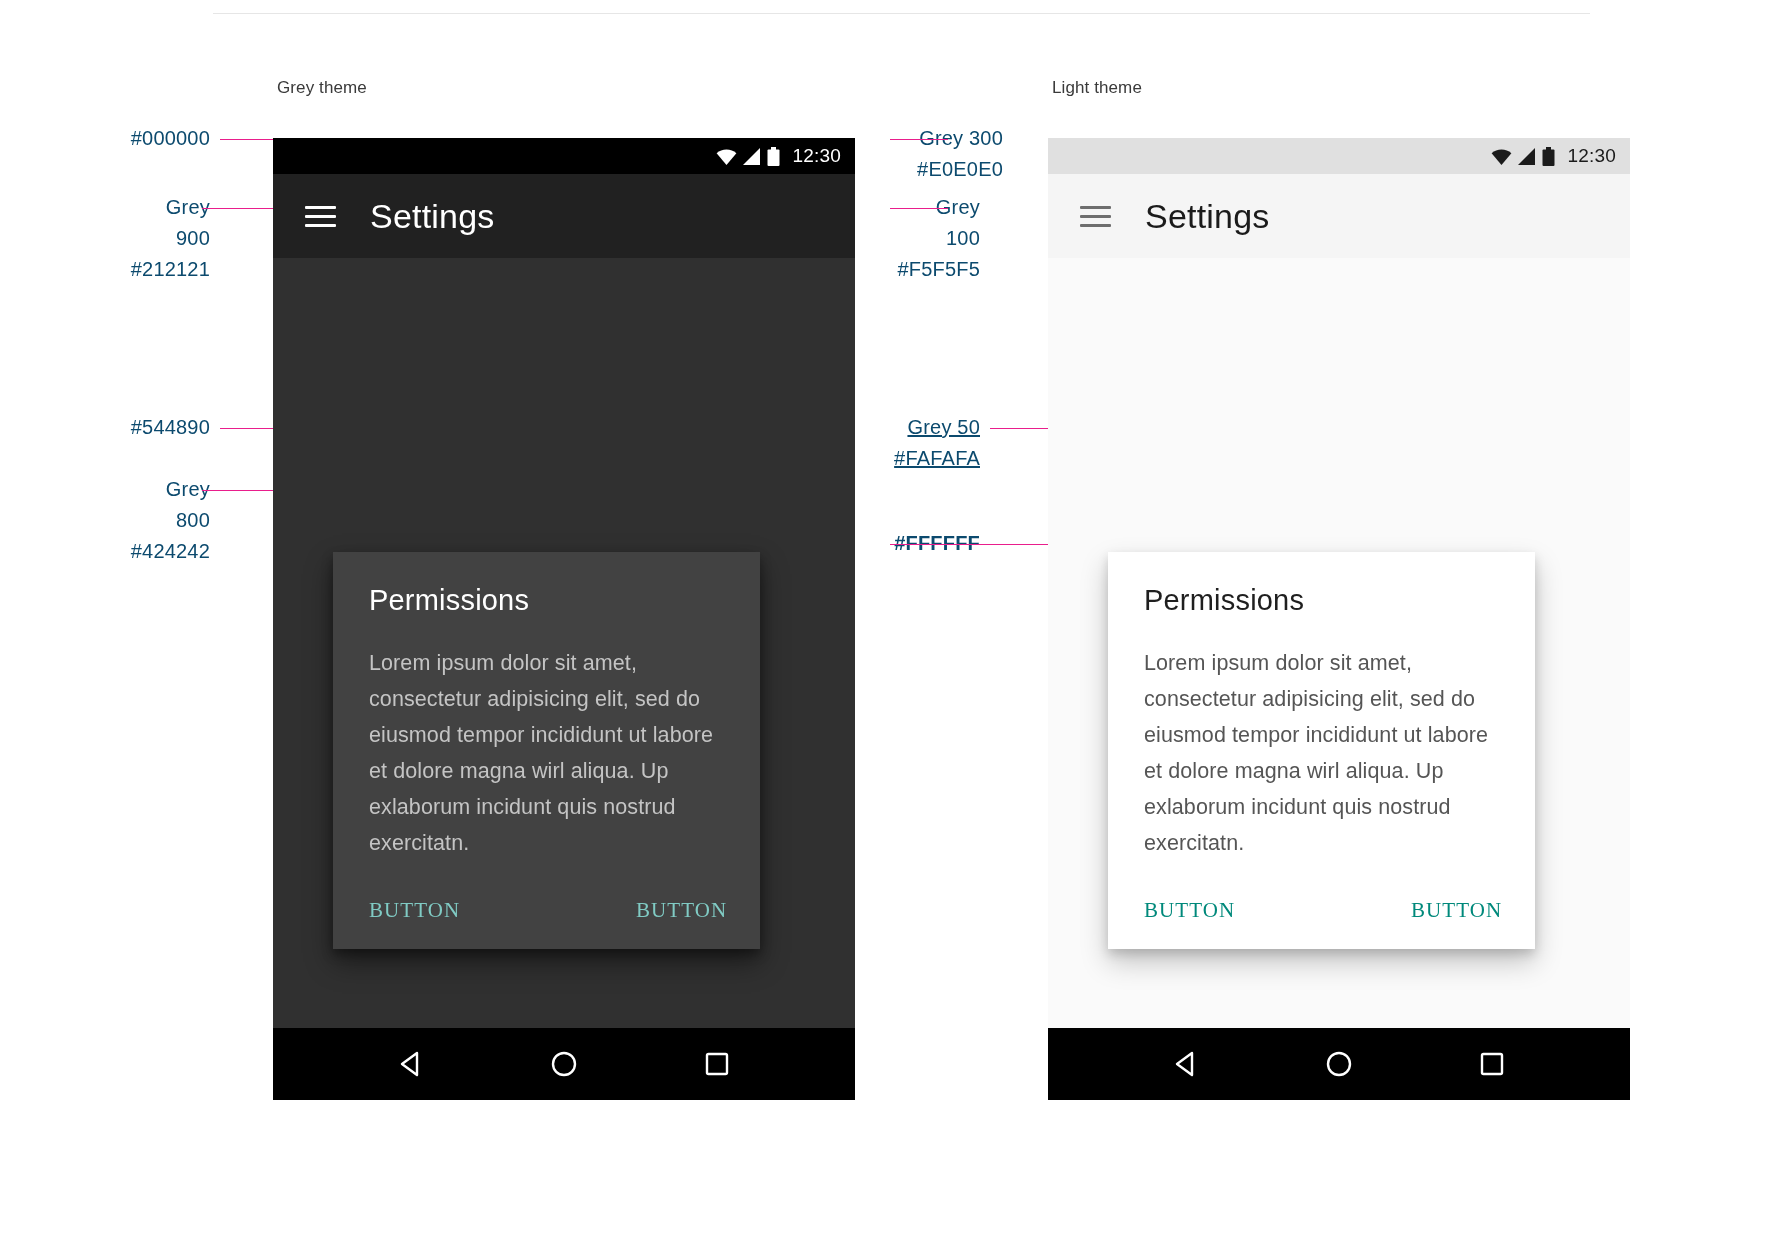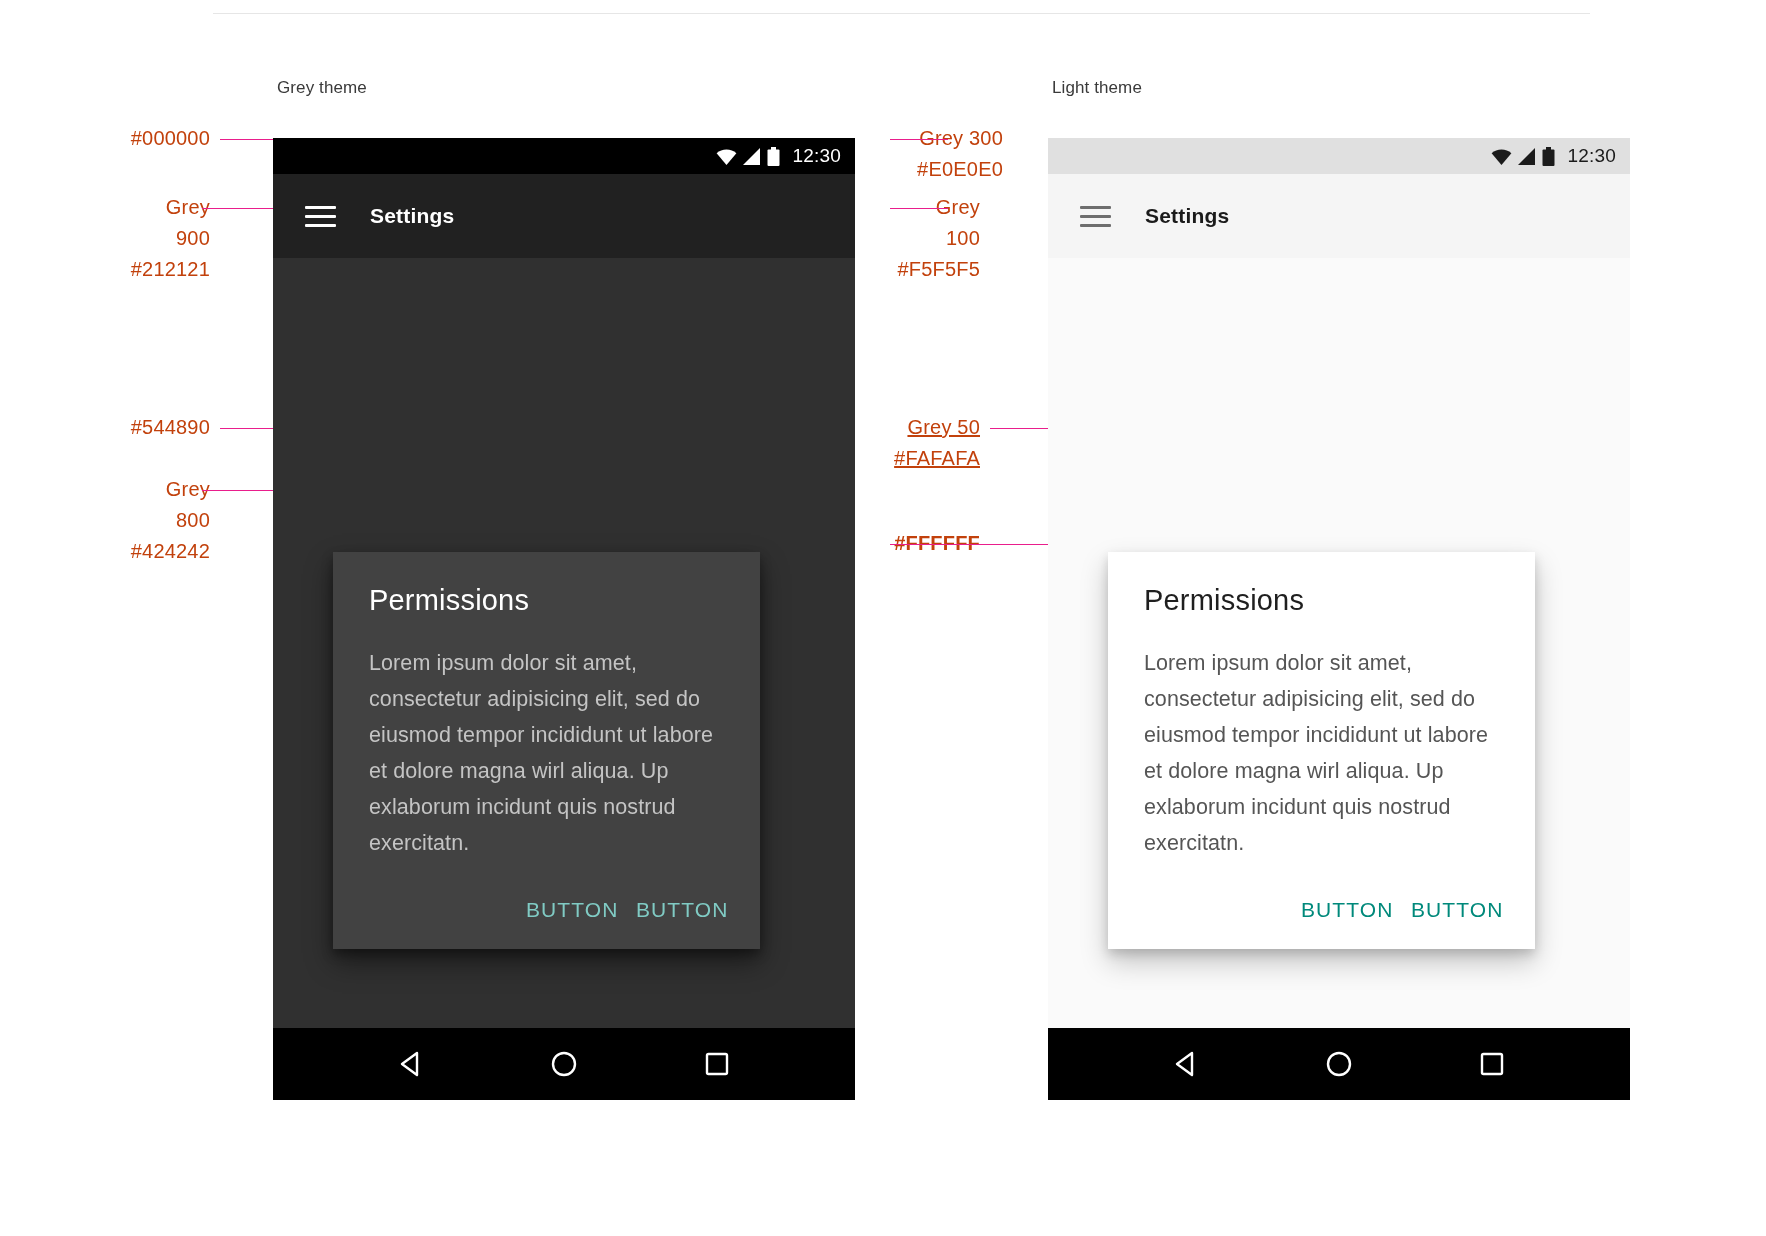--- a/index.html
+++ b/index.html
@@ -26,21 +26,21 @@
     font-size: 17px;
     color: #3a3a3a;
     letter-spacing: .1px;
   }
   #cap-dark  { left: 277px; top: 78px; }
   #cap-light { left: 1052px; top: 78px; }
 
   
   .anno {
     position: absolute;
-    color: #c2410c;
+    color: #0c4a6e;
     font-size: 20px;
     line-height: 31px;
     text-align: right;
     letter-spacing: .2px;
   }
   .anno-line {
     position: absolute;
     height: 0;
     border-top: 1.6px solid #e91e8c;
   }
@@ -73,21 +73,21 @@
 
   .appbar {
     height: 84px;
     display: flex;
     align-items: center;
     padding-left: 32px;
     gap: 34px;
   }
   .hamburger { width: 31px; display: flex; flex-direction: column; gap: 6px; }
   .hamburger i { display: block; height: 3px; width: 100%; border-radius: 1px; }
-  .appbar .title { font-size: 21px; letter-spacing: .2px; font-weight: bold; }
+  .appbar .title { font-size: 34px; letter-spacing: .2px; }
 
   .content { position: relative; flex: 1; }
 
   .navbar {
     height: 72px;
     background: #000;
     display: flex;
     align-items: center;
     justify-content: space-around;
     padding: 0 62px;
@@ -110,23 +110,24 @@
     margin-bottom: 28px;
   }
   .dialog p {
     font-size: 21.5px;
     line-height: 36px;
     letter-spacing: .1px;
     width: 355px;
   }
   .dialog-actions {
     display: flex;
-    justify-content: flex-end;
+    justify-content: space-between;
     gap: 22px;
     padding: 36px 0 26px 0;
+    font-family: Liberation Serif, serif;
   }
   .dlg-btn {
     width: 88px;
     font-size: 21px;
     letter-spacing: 1.1px;
     text-align: center;
     line-height: 26px;
     background: none;
     border: none;
     font-family: inherit;

